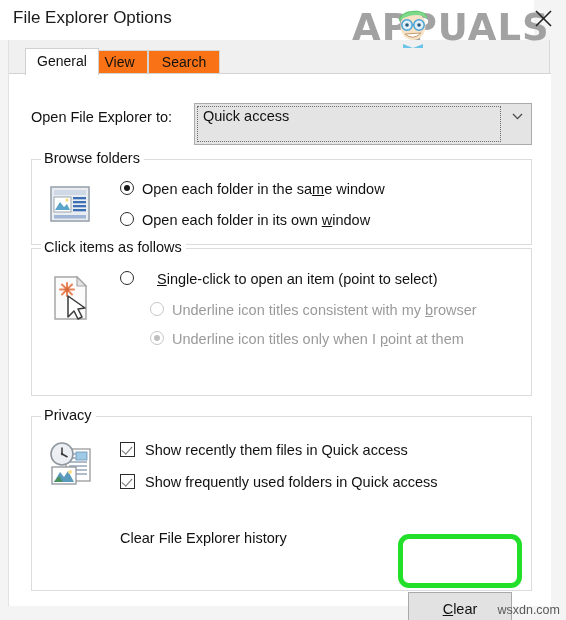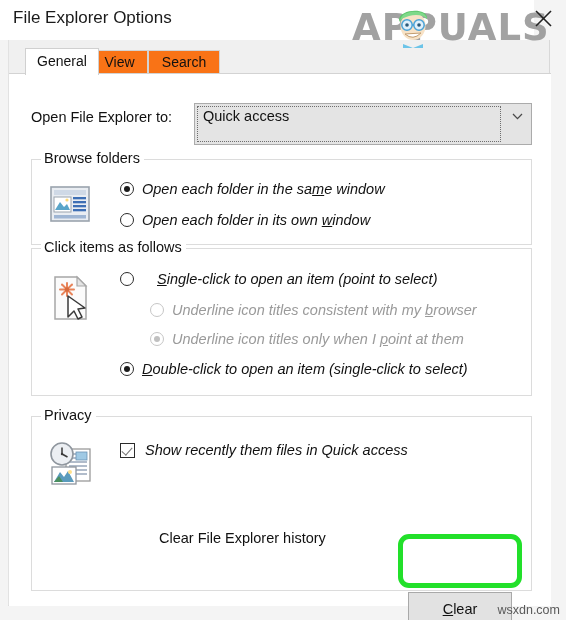--- a/index.html
+++ b/index.html
@@ -172,24 +172,22 @@
   }
 
   #grp-browse { left: 22px; top: 103px; width: 501px; height: 86px; margin-top: 16px; }
   #grp-click  { left: 22px; top: 208px; width: 501px; height: 148px; }
   #grp-privacy{ left: 22px; top: 376px; width: 501px; height: 175px; }
 
   
   .optrow {
     position: absolute;
     display: flex;
-    align-items: center;
     white-space: nowrap;
     cursor: default;
-    font-style: italic;
   }
   .radio {
     width: 14px; height: 14px;
     border-radius: 50%;
     border: 1.4px solid #2b2b2b;
     background: #fff;
     position: relative;
     flex: 0 0 auto;
     margin-right: 8px;
   }
@@ -383,24 +381,20 @@
       <div class="optrow" style="left:118px;top:53px;">
         <span class="radio dis"></span>
         <span class="optlabel dis"><span>Underline icon titles consistent with my </span><u>b</u><span>rowser</span></span>
       </div>
 
       <div class="optrow" style="left:118px;top:82px;">
         <span class="radio dis on"></span>
         <span class="optlabel dis"><span>Underline icon titles only when I </span><u>p</u><span>oint at them</span></span>
       </div>
 
-      <div class="optrow" style="left:88px;top:112px;">
-        <span class="radio on"></span>
-        <span class="optlabel"><u>D</u><span>ouble-click to open an item (single-click to select)</span></span>
-      </div>
     </div>
 
     <div class="group" id="grp-privacy">
       <div class="caption">Privacy</div>
 
       <svg class="iconbox" style="left:14px;top:24px;" width="48" height="46" viewBox="0 0 48 46">
 
         <rect x="20" y="8" width="24" height="32" fill="#ffffff" stroke="#9a9a9a" stroke-width="1.3"></rect>
         <g stroke="#7d8fa8" stroke-width="1.2">
           <line x1="23" y1="13" x2="41" y2="13"></line>
@@ -421,22 +415,26 @@
         <path d="M8 41 L14 31 L18 36 L22 30 L28 41 Z" fill="#5a9bbd"></path>
         <path d="M8 41 L13 35 L17 41 Z" fill="#4a8f5f"></path>
         <circle cx="24" cy="31" r="2" fill="#ffe08a"></circle>
       </svg>
 
       <div class="optrow" style="left:88px;top:25px;">
         <span class="checkbox on"></span>
         <span class="optlabel">Show recently them files in Quick access</span>
       </div>
 
-
-      <div class="statictext" style="left:88px;top:113px;margin-left:39px;">Clear File Explorer history</div>
+      <div class="optrow" style="left:88px;top:57px;">
+        <span class="checkbox on"></span>
+        <span class="optlabel">Show frequently used folders in Quick access</span>
+      </div>
+
+      <div class="statictext" style="left:88px;top:113px;">Clear File Explorer history</div>
     </div>
 
     <div class="btn" id="btn-clear"><u>C</u><span>lear</span></div>
 
     <div id="highlight"></div>
 
     <div class="btn" id="btn-restore"><u>R</u><span>estore Defaults</span></div>
 
   </div>
 

